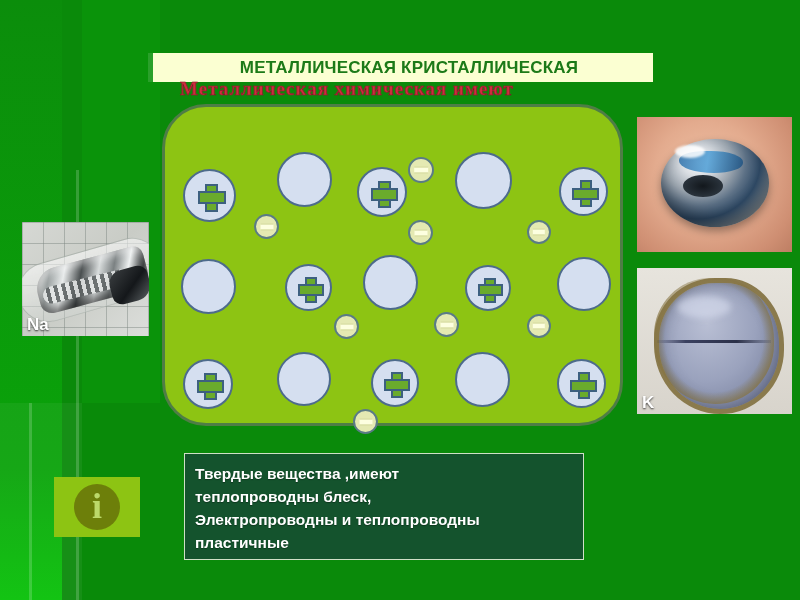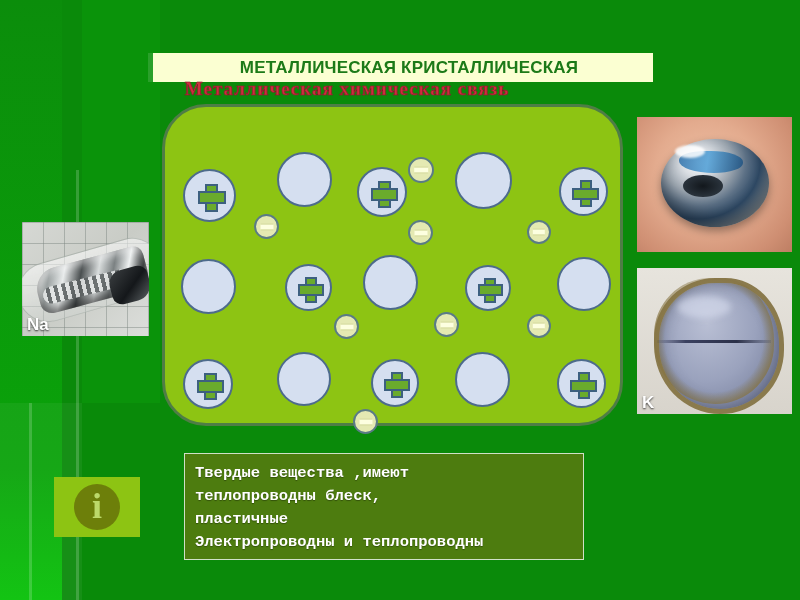--- a/index.html
+++ b/index.html
@@ -329,24 +329,23 @@
   }
 
   
   #properties-box {
     position: absolute;
     left: 184px;
     top: 453px;
     width: 400px;
     height: 107px;
     border: 1px solid #cfe0c7;
-    background: #4d7c0f;
+    background: #14532d;
     box-sizing: border-box;
     padding: 8px 0 0 10px;
-    font-family: Liberation Mono, monospace;
   }
   #properties-box .line {
     color: #ffffff;
     font-size: 15.5px;
     font-weight: bold;
     line-height: 23px;
     white-space: nowrap;
     text-shadow: 0 1px 1px rgba(0,0,0,.35);
   }
 </style>
@@ -361,21 +360,21 @@
   <div class="band-shade2"></div>
   <div class="band-shade"></div>
   <div class="band-line l1"></div>
   <div class="band-line l2"></div>
 
 
   <div id="title-card">
     <span class="title-text">МЕТАЛЛИЧЕСКАЯ КРИСТАЛЛИЧЕСКАЯ</span>
   </div>
 
-  <div id="subtitle">Металлическая химическая связь</div>
+  <div id="subtitle">Металлическая химическая имеют</div>
 
   <div id="lattice-panel">
       <div class="ion" style="left: 18px; top: 62px; width: 53px; height: 53px;">
         <div class="plus-v" style="width: 9px; height: 24px; left: 20px; top: 12.5px;"></div>
         <div class="plus-h" style="width: 24px; height: 9px; left: 12.5px; top: 20px;"></div>
       </div>
       <div class="ion" style="left: 112px; top: 45px; width: 55px; height: 55px;"></div>
       <div class="ion" style="left: 192px; top: 60px; width: 50px; height: 50px;">
         <div class="plus-v" style="width: 9px; height: 23px; left: 18.5px; top: 11.5px;"></div>
         <div class="plus-h" style="width: 23px; height: 9px; left: 11.5px; top: 18.5px;"></div>
@@ -464,17 +463,17 @@
 
   <div id="info-badge">
     <div class="disc">
       <span class="glyph">i</span>
     </div>
   </div>
 
   <div id="properties-box">
     <div class="line">Твердые вещества ,имеют</div>
     <div class="line">теплопроводны блеск,</div>
+    <div class="line">Электропроводны и теплопроводны</div>
     <div class="line"> пластичные</div>
-    <div class="line">Электропроводны и теплопроводны</div>
   </div>
 
 </div>
 
 </body></html>

